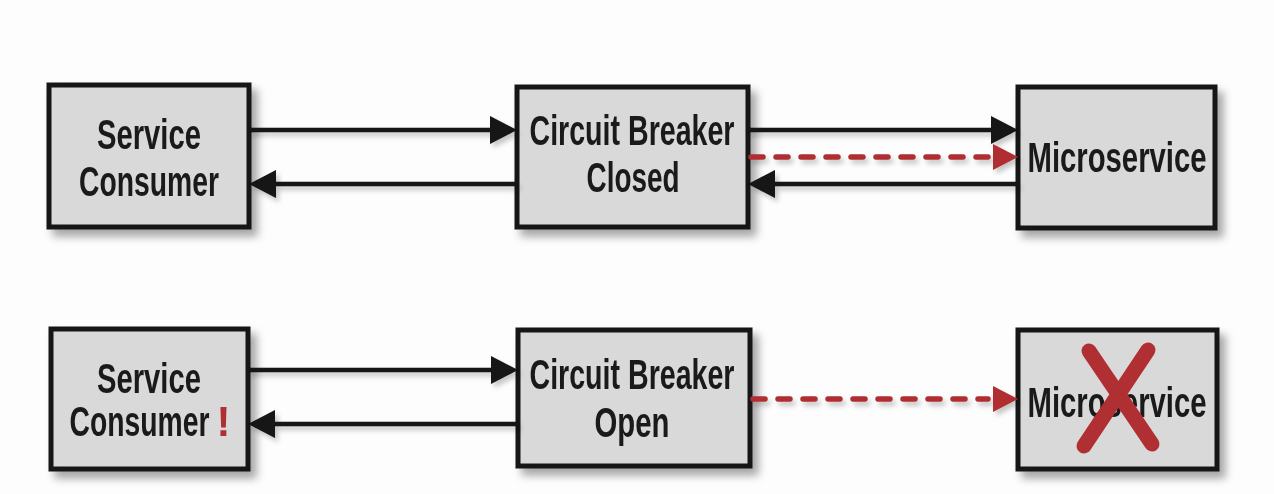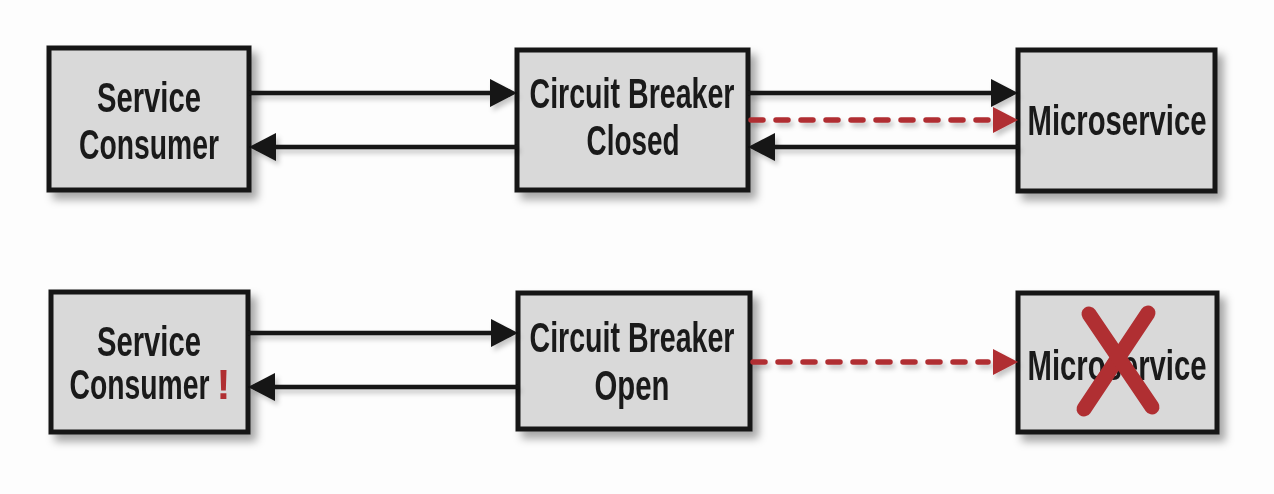--- a/index.html
+++ b/index.html
@@ -7,20 +7,21 @@
     padding: 0;
     width: 1274px;
     height: 494px;
     overflow: hidden;
     background: #fdfdfd;
   }
   .stage {
     position: relative;
     width: 1274px;
     height: 406px;
+    margin-top: 37px;
   }
   svg { display: block; }
   .node-box {
     stroke: #141414;
     stroke-width: 5;
   }
   .label {
     font-family: "Liberation Sans", sans-serif;
     font-weight: 700;
     font-size: 42px;

